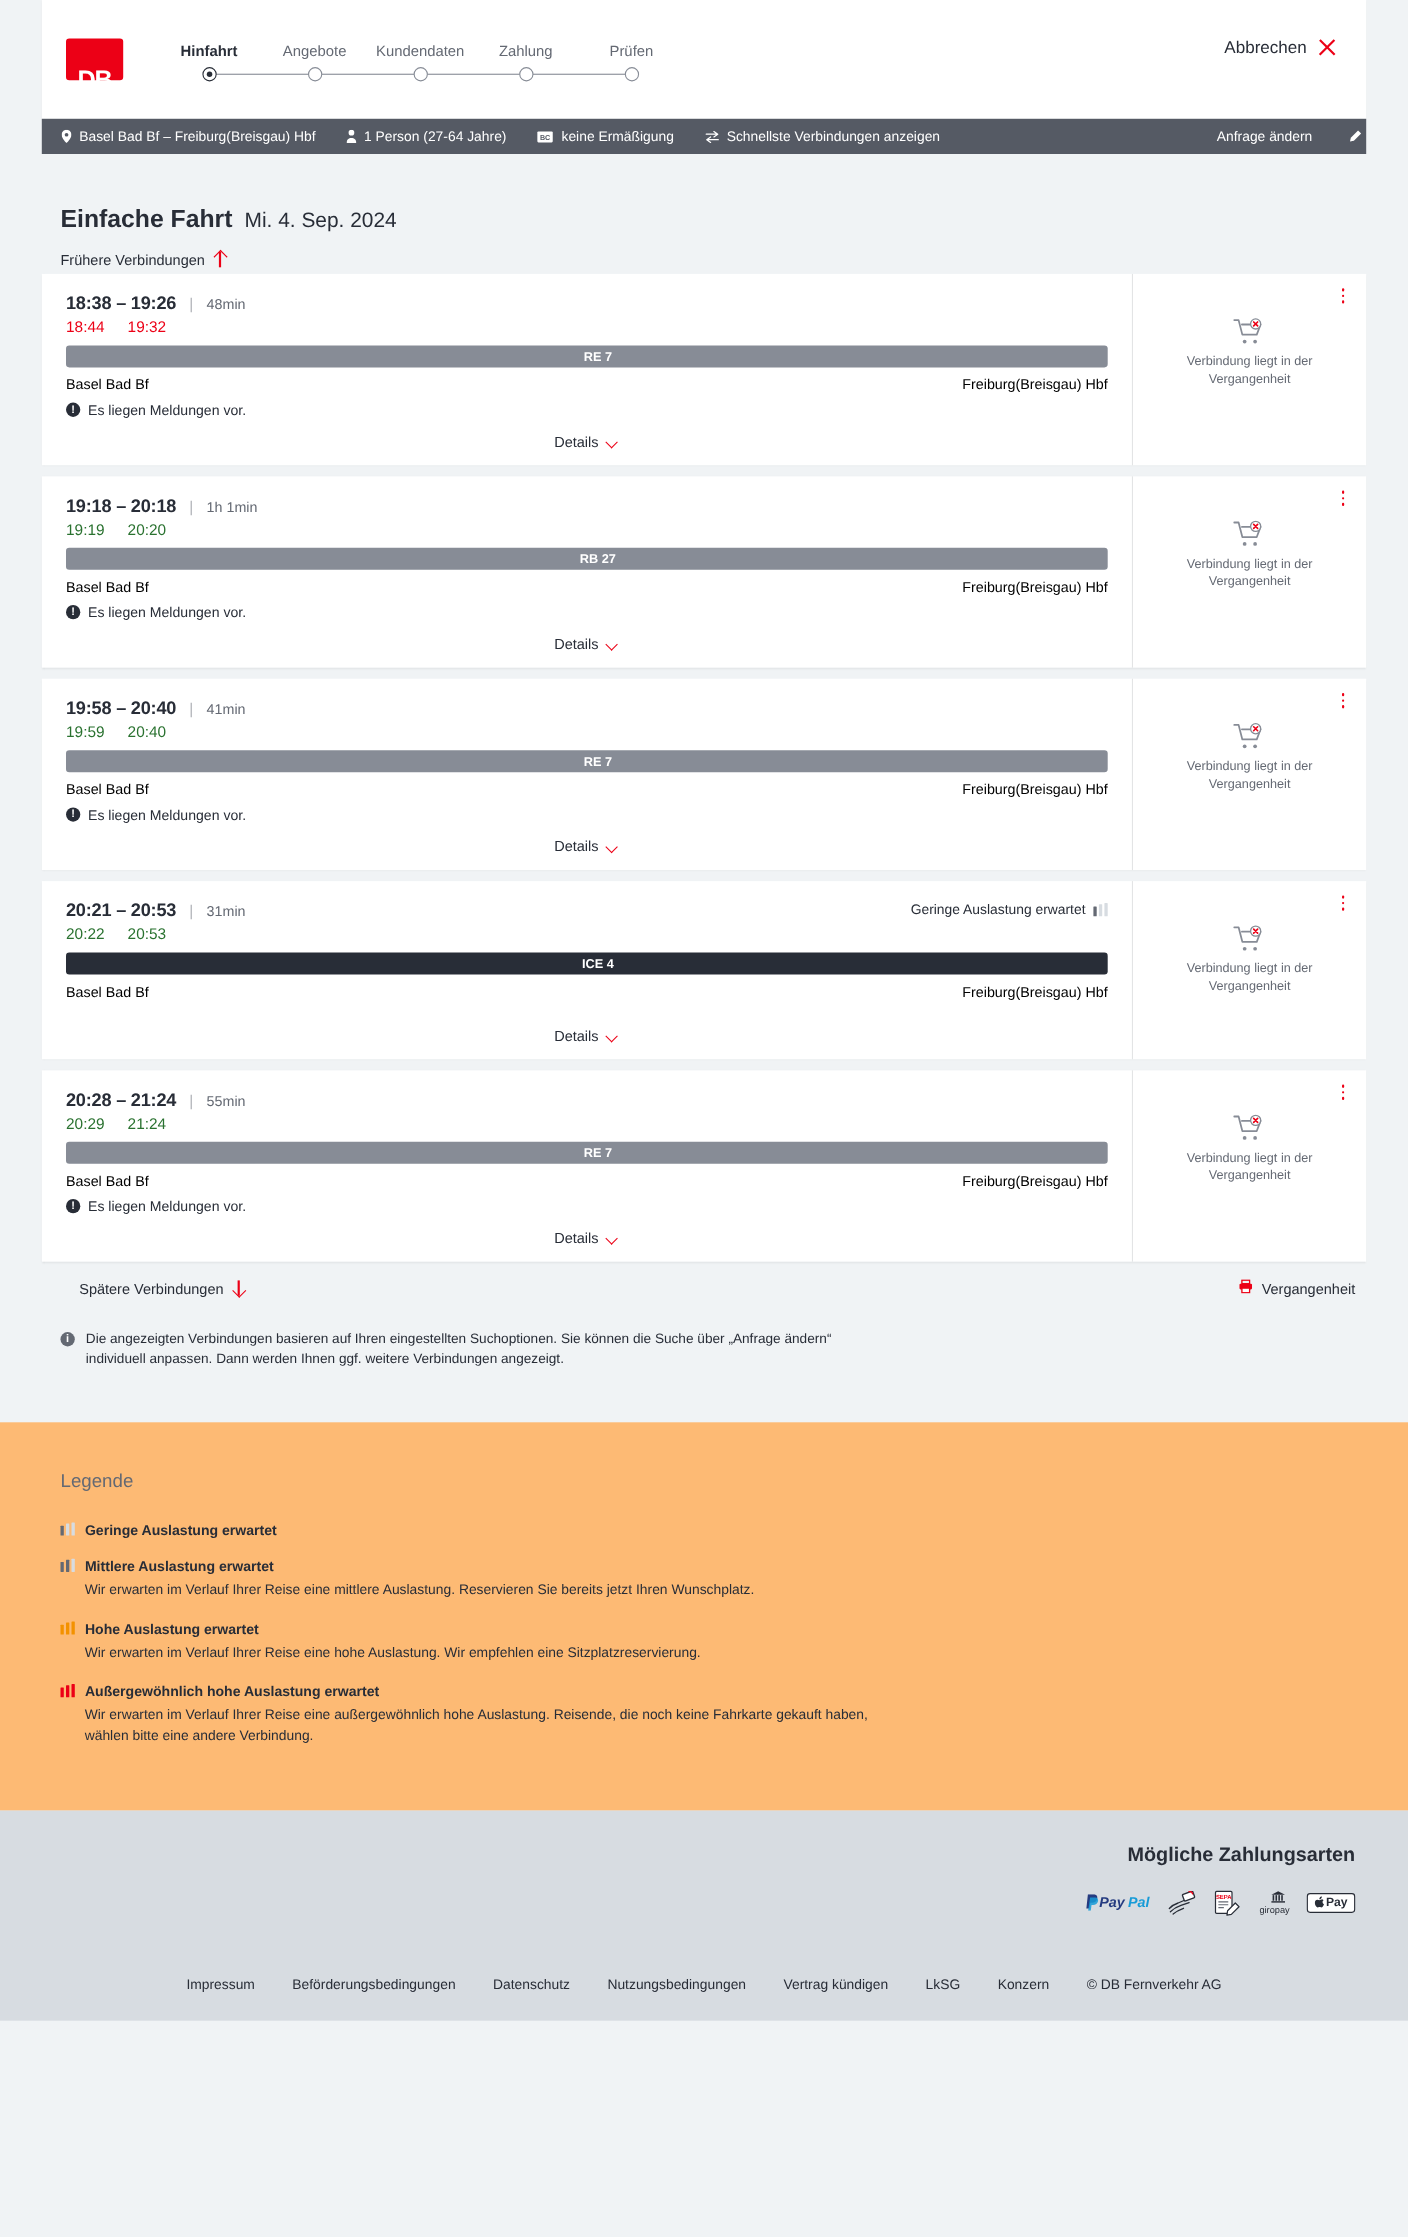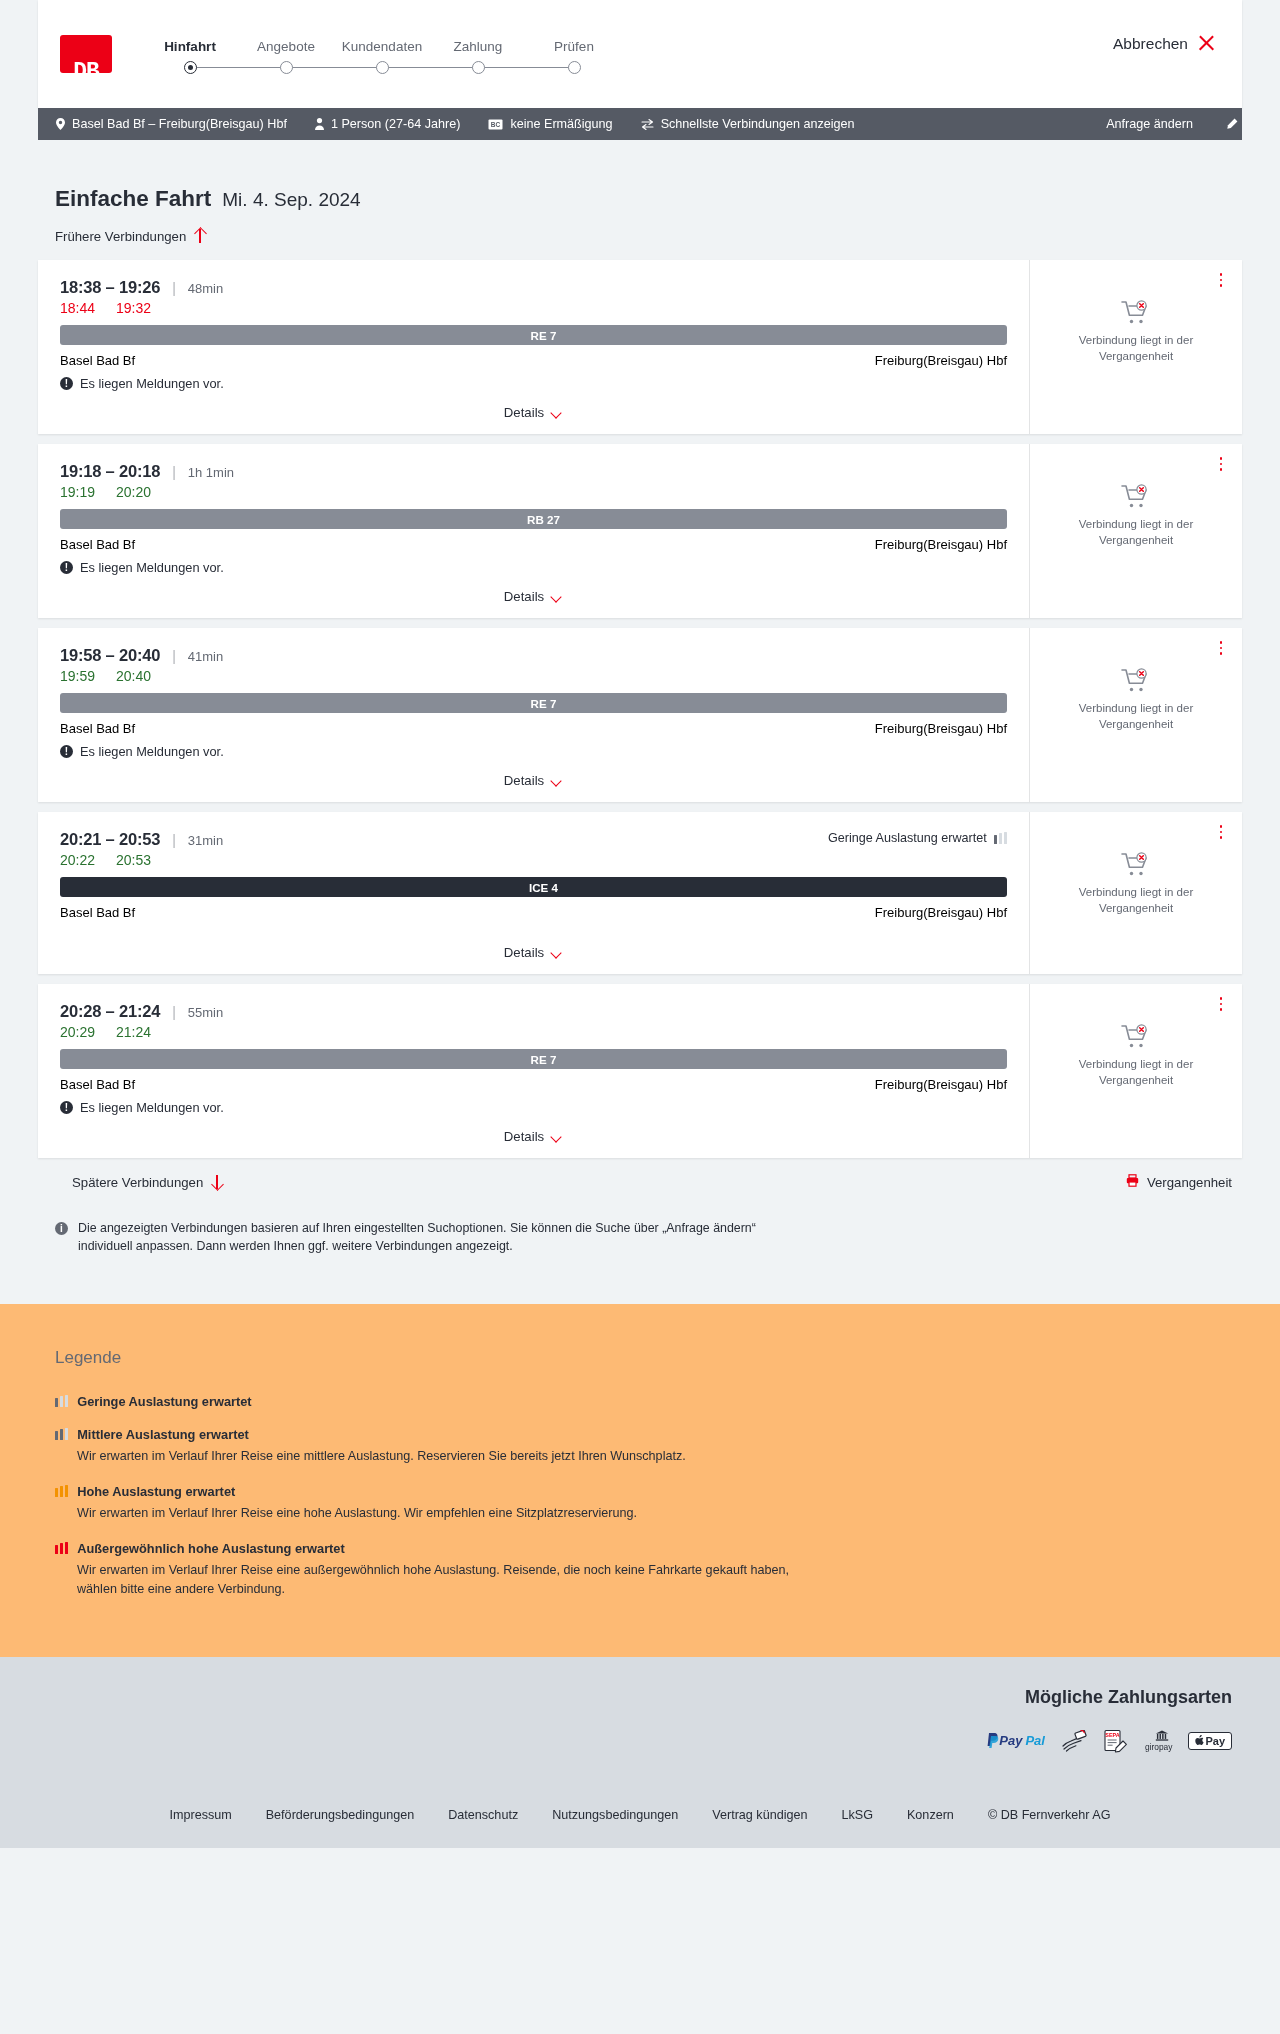--- a/index.html
+++ b/index.html
@@ -38,21 +38,21 @@
     display: flex;
     align-items: center;
     justify-content: center;
     flex: none;
   }
   .db-logo span {
     color: #ffffff;
     font-weight: bold;
     font-size: 23px;
     letter-spacing: -1px;
-    font-family: Liberation Mono, monospace;
+    font-family: Liberation Sans, sans-serif;
     margin-top: 36px;
   }
 
   .stepper {
     margin-left: 30px;
     position: relative;
     padding-top: 4px;
   }
   .step-labels {
     display: flex;
@@ -193,21 +193,21 @@
     width:8px; height:8px; border-left:1.7px solid #ec0016; border-top:1.7px solid #ec0016;
     transform: rotate(45deg);
   }
   .arrow-down::after {
     content:""; position:absolute; left:1.5px; top:6px;
     width:8px; height:8px; border-right:1.7px solid #ec0016; border-bottom:1.7px solid #ec0016;
     transform: rotate(45deg);
   }
 
   
-  .conn-list { margin-top: 16px; }
+  .conn-list { margin-top: 5px; }
 
   .conn-card {
     background: #ffffff;
     display: flex;
     margin-bottom: 10px;
     box-shadow: 0 1px 2px rgba(0,0,0,.09);
     position: relative;
   }
   .conn-left {
     flex: 1;

